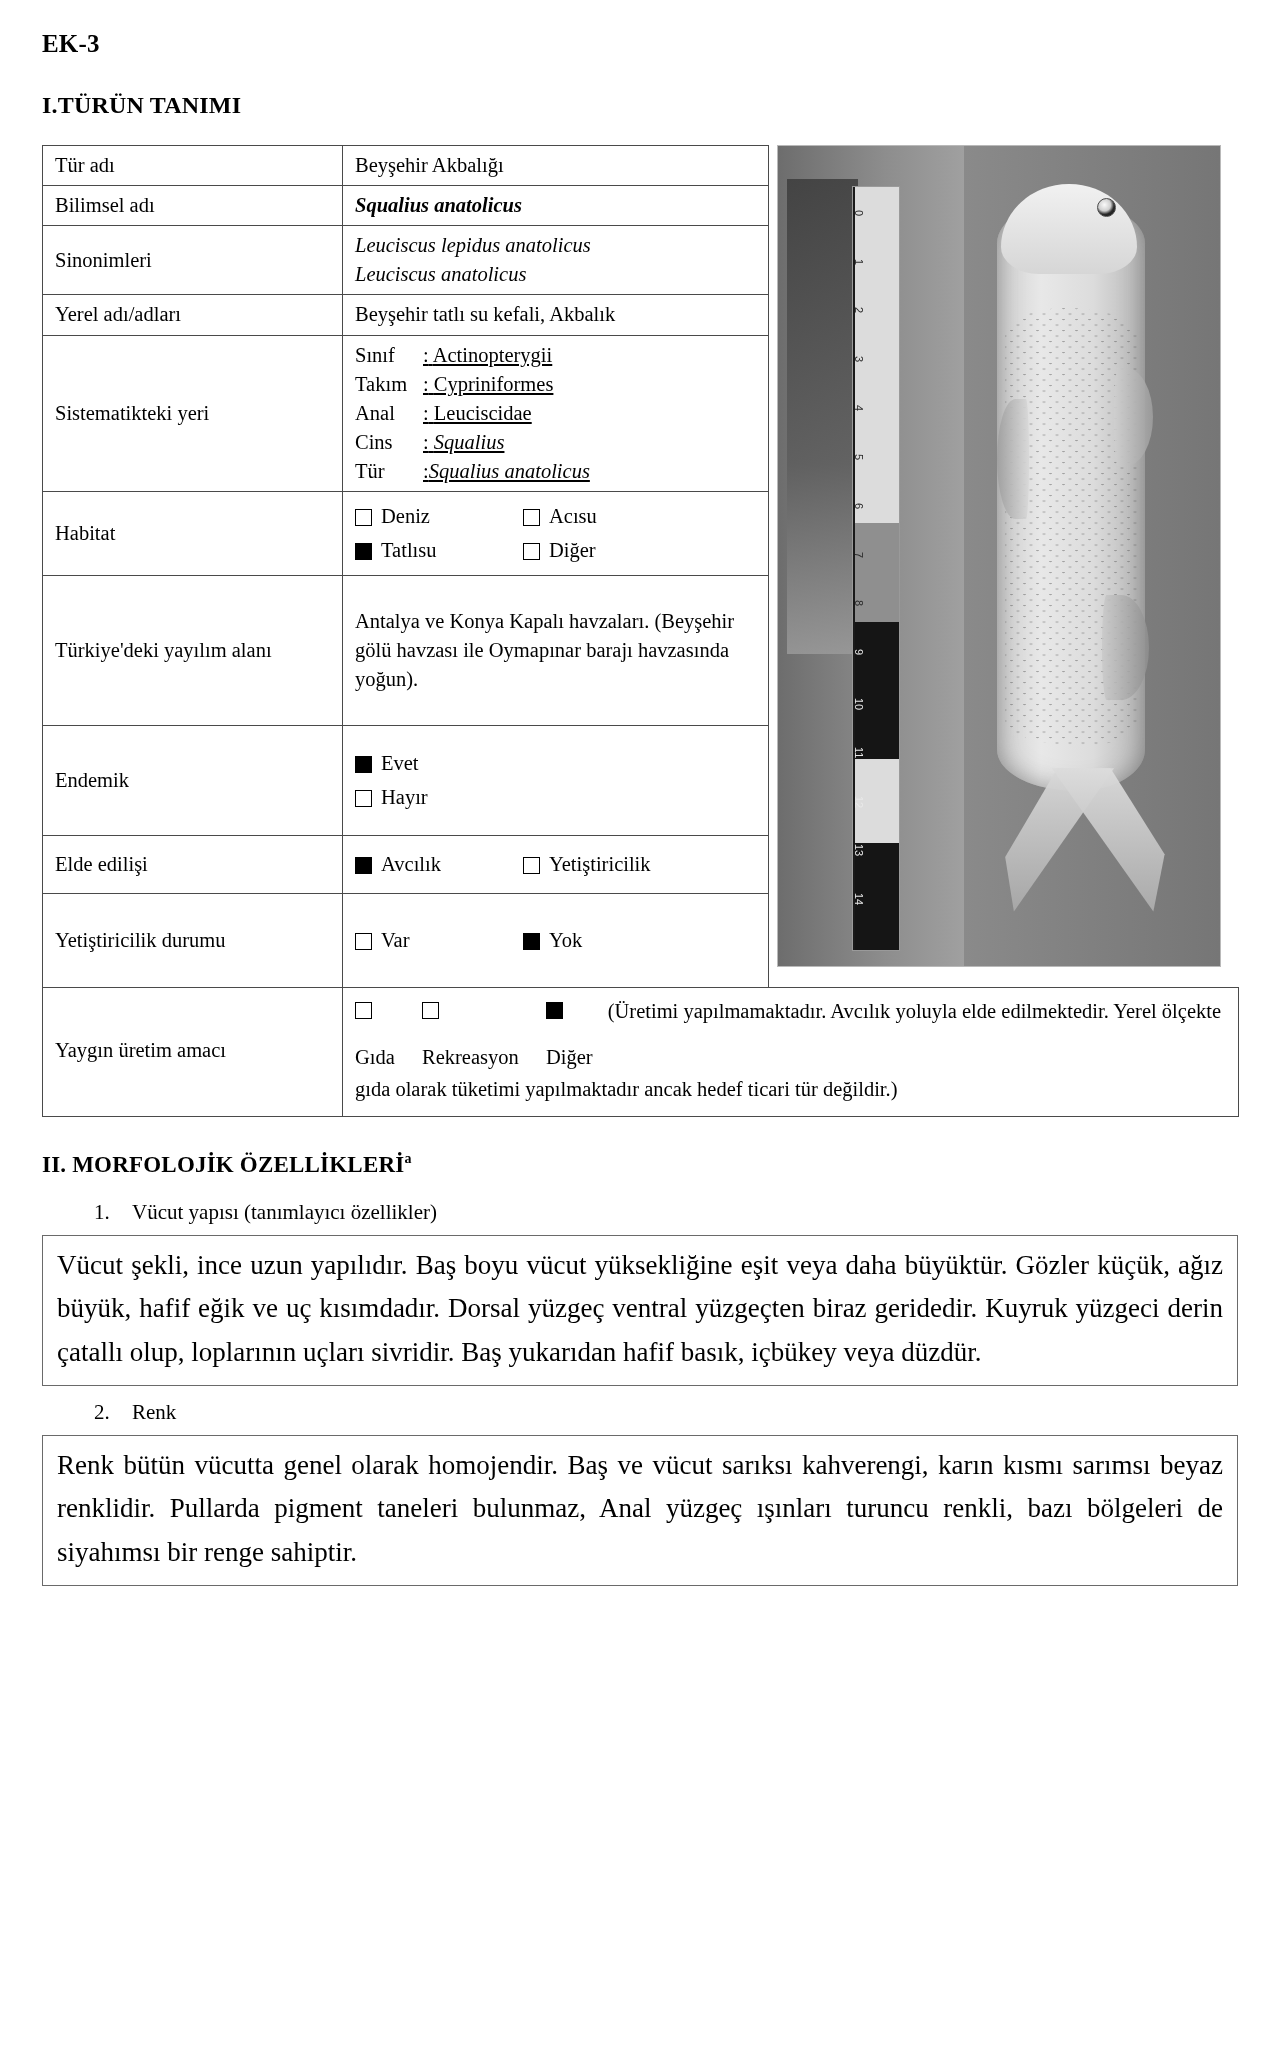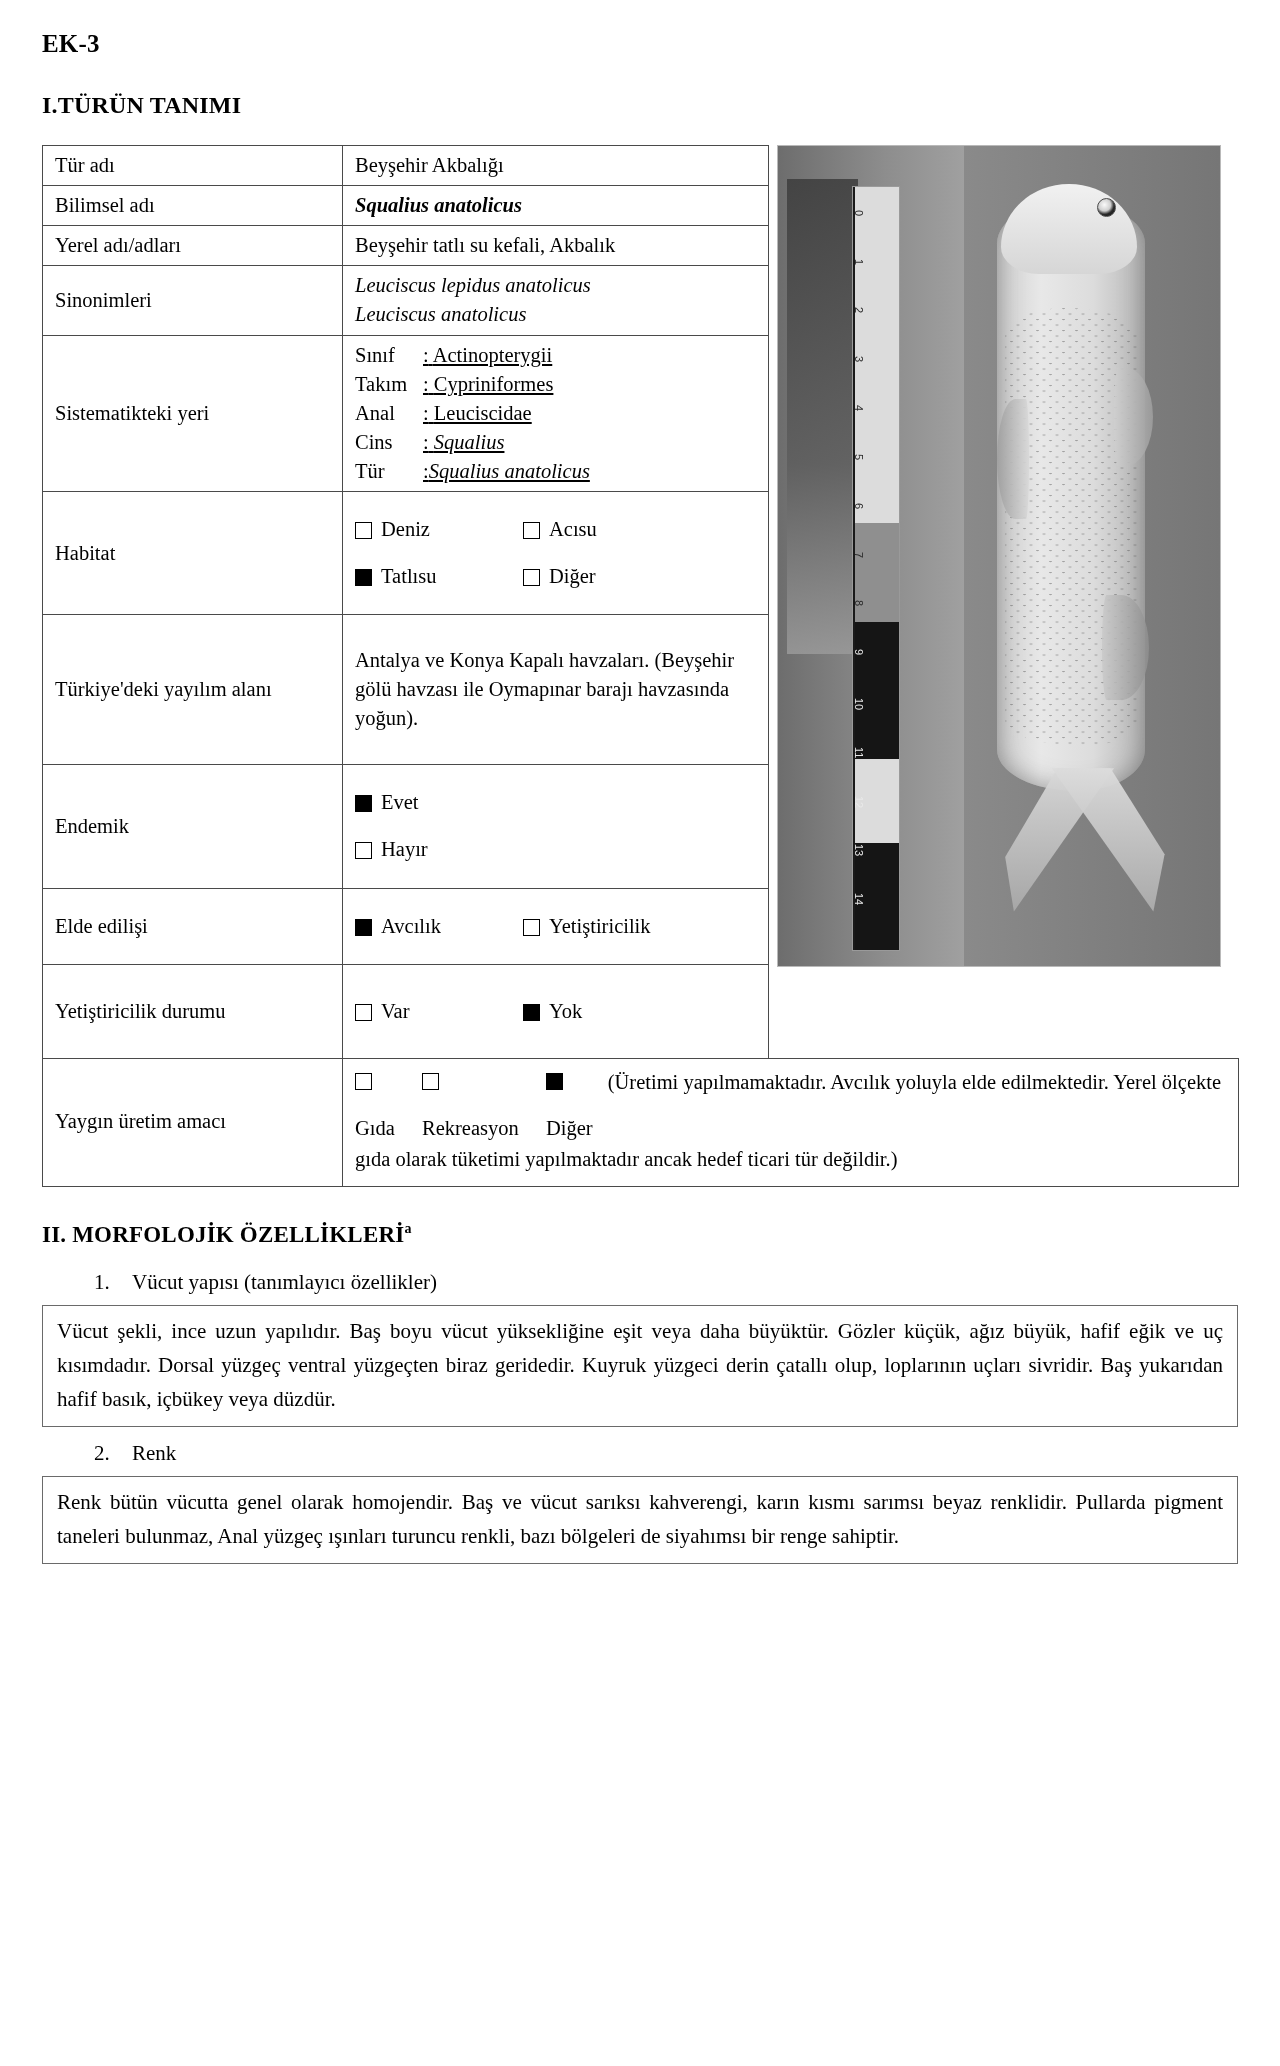--- a/index.html
+++ b/index.html
@@ -68,21 +68,21 @@
   td.lbl { width: 300px; }
   td.val { width: 426px; }
   .b    { font-weight: normal; }
   .i    { font-style: italic; }
   .bi   { font-weight: bold; font-style: italic; }
 
   .tax-line { white-space: pre; text-decoration: underline; }
   .tax-line .rank { display: inline-block; width: 68px; }
 
   
-  .cbrow { display: flex; align-items: center; gap: 6px; margin: 18px 0; }
+  .cbrow { display: flex; align-items: center; gap: 6px; margin: 5px 0; }
   .cbrow.grid2 { gap: 0; }
   .cbitem { display: inline-flex; align-items: center; gap: 9px; }
   .cbitem.c1 { width: 168px; }
   .box {
     display: inline-block;
     width: 17px; height: 17px;
     border: 1.6px solid #000;
     background: #ffffff;
     flex: none;
     position: relative;
@@ -252,21 +252,21 @@
     font-size: 21px;
     margin: 0 0 10px 52px;
     display: flex;
     gap: 22px;
   }
   .num-item .n { width: 16px; }
 
   .para-box {
     border: 1px solid #6a6a6a;
     padding: 8px 14px 10px 14px;
-    font-size: 21px;
+    font-size: 27px;
     line-height: 1.62;
     text-align: justify;
     margin-bottom: 8px;
   }
 </style>
 </head>
 <body>
 
 <div class="page">
 
@@ -280,29 +280,29 @@
       <tbody>
         <tr>
           <td class="lbl">Tür adı</td>
           <td class="val b">Beyşehir Akbalığı</td>
         </tr>
         <tr>
           <td class="lbl">Bilimsel adı</td>
           <td class="val bi">Squalius anatolicus</td>
         </tr>
         <tr>
+          <td class="lbl">Sinonimleri</td>
+          <td class="val">
+            <div class="i">Leuciscus lepidus anatolicus</div>
+            <div class="i">Leuciscus anatolicus</div>
+          </td>
+        </tr>
+        <tr>
           <td class="lbl">Yerel adı/adları</td>
           <td class="val">Beyşehir tatlı su kefali, Akbalık</td>
-        </tr>
-        <tr>
-          <td class="lbl">Sinonimleri</td>
-          <td class="val">
-            <div class="i">Leuciscus lepidus anatolicus</div>
-            <div class="i">Leuciscus anatolicus</div>
-          </td>
         </tr>
         <tr>
           <td class="lbl">Sistematikteki yeri</td>
           <td class="val">
             <div class="tax-line"><span class="rank">Sınıf</span><span>:</span> <span>Actinopterygii</span></div>
             <div class="tax-line"><span class="rank">Takım</span><span>:</span> <span>Cypriniformes</span></div>
             <div class="tax-line"><span class="rank">Anal</span><span>:</span> <span>Leuciscidae</span></div>
             <div class="tax-line"><span class="rank">Cins</span><span>:</span> <span class="i">Squalius</span></div>
             <div class="tax-line"><span class="rank">Tür</span><span>:</span><span class="i">Squalius anatolicus</span></div>
           </td>

